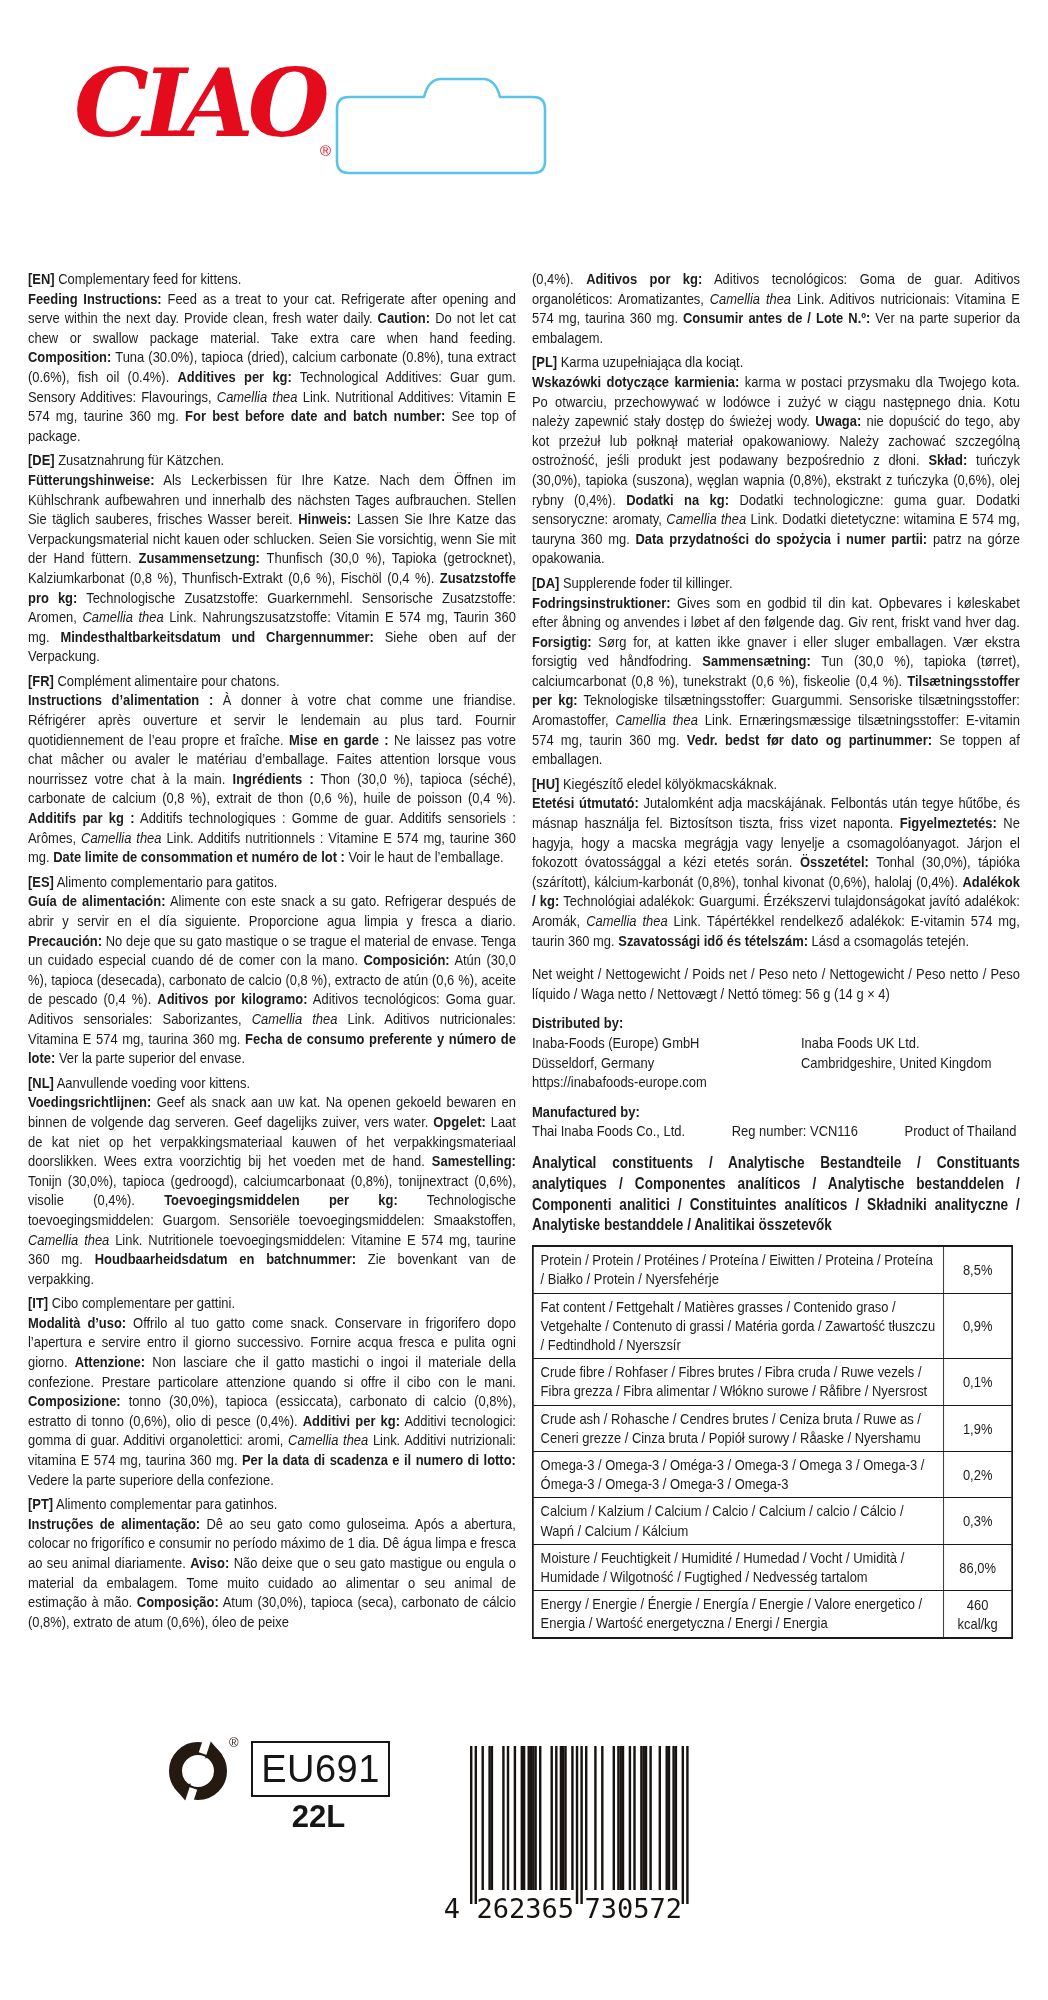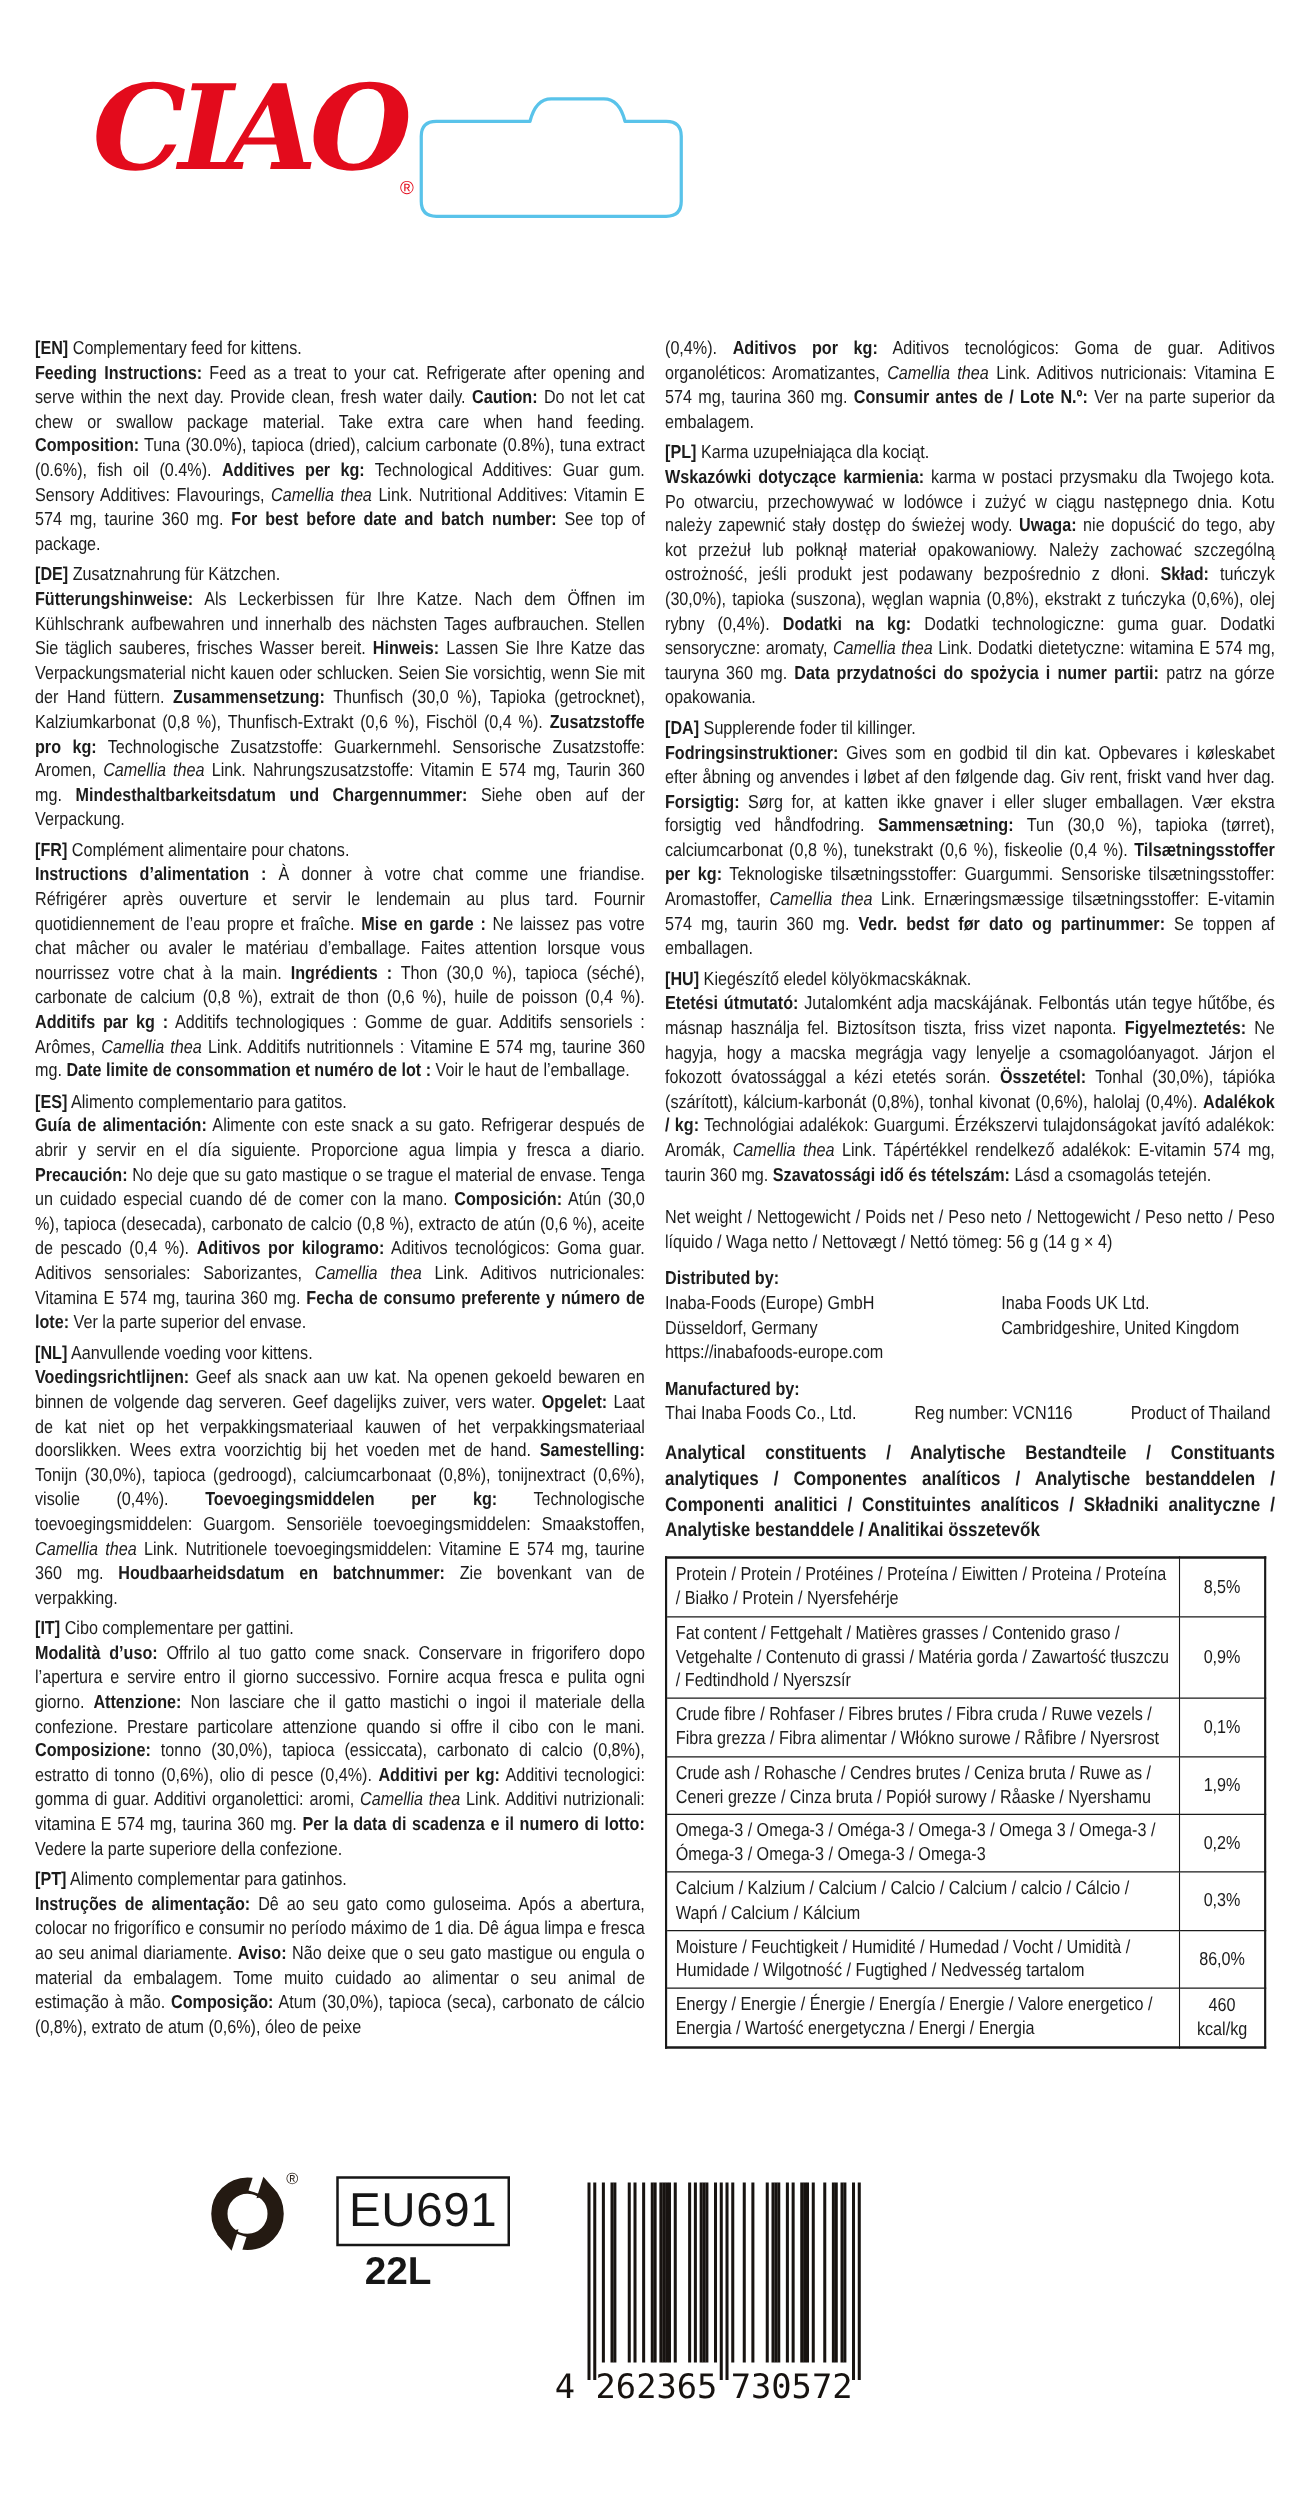--- a/index.html
+++ b/index.html
@@ -48,21 +48,21 @@
   }
   .analytic-table td{
     border:1.7px solid #1a1a1a;padding:3px 8px 4px 8px;
     font-size:15px;line-height:19.2px;vertical-align:middle;text-align:left;
   }
   .analytic-table td.val{width:74px;text-align:center;padding:3px 2px;}
   
   .greendot{position:absolute;left:166px;top:1739px;}
   .greendot-reg{position:absolute;left:229px;top:1735px;font-size:13px;color:#241a12;}
   .eu-box{
-    position:absolute;left:269px;top:1741px;width:135px;height:52px;
+    position:absolute;left:251px;top:1741px;width:135px;height:52px;
     border:2.5px solid #161616;display:flex;align-items:center;justify-content:center;
     font-size:38px;color:#161616;letter-spacing:0.5px;
   }
   .line-code{
     position:absolute;left:251px;top:1799px;width:135px;text-align:center;
     font-size:31px;color:#161616;font-weight:bold;
   }
   .barcode{position:absolute;left:438px;top:1744px;}
 </style>
 </head>

